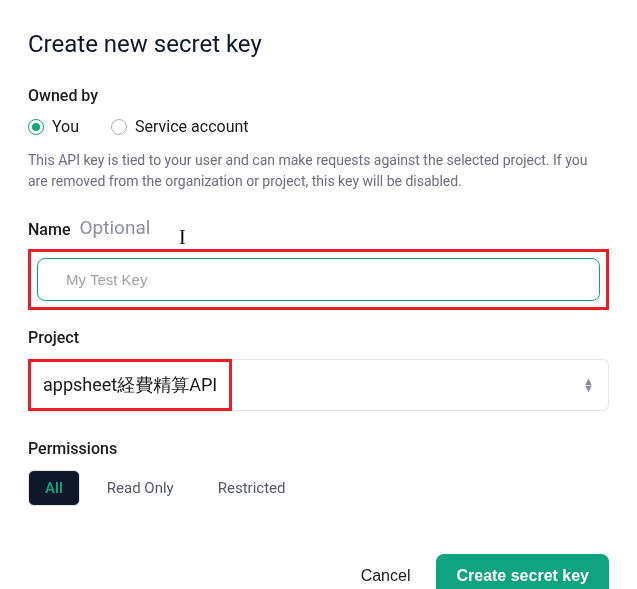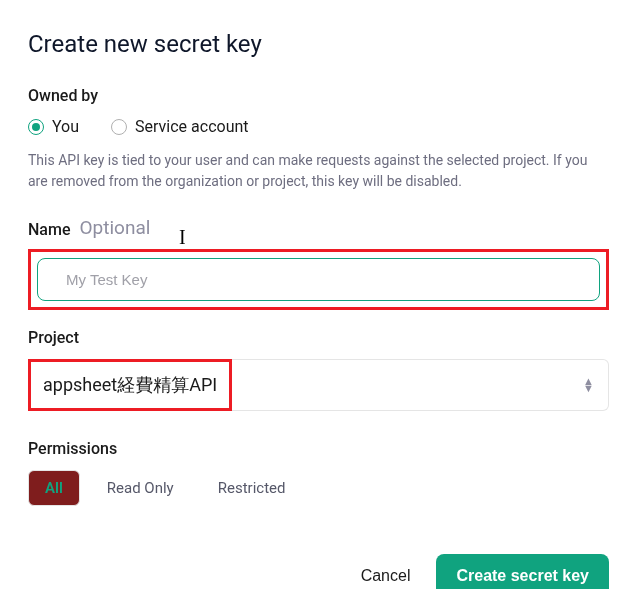--- a/index.html
+++ b/index.html
@@ -154,21 +154,21 @@
       font-size: 15px;
       cursor: pointer;
       border: 1px solid transparent;
       background: transparent;
       color: #565869;
     }
     .pill.active {
       border: 1px solid #e5e5e5;
       color: #10a37f;
       font-weight: 600;
-      background: #7f1d1d;
+      background: #0f172a;
     }
     .footer {
       display: flex;
       justify-content: flex-end;
       align-items: center;
       gap: 18px;
     }
     .btn-cancel {
       background: transparent;
       border: none;

